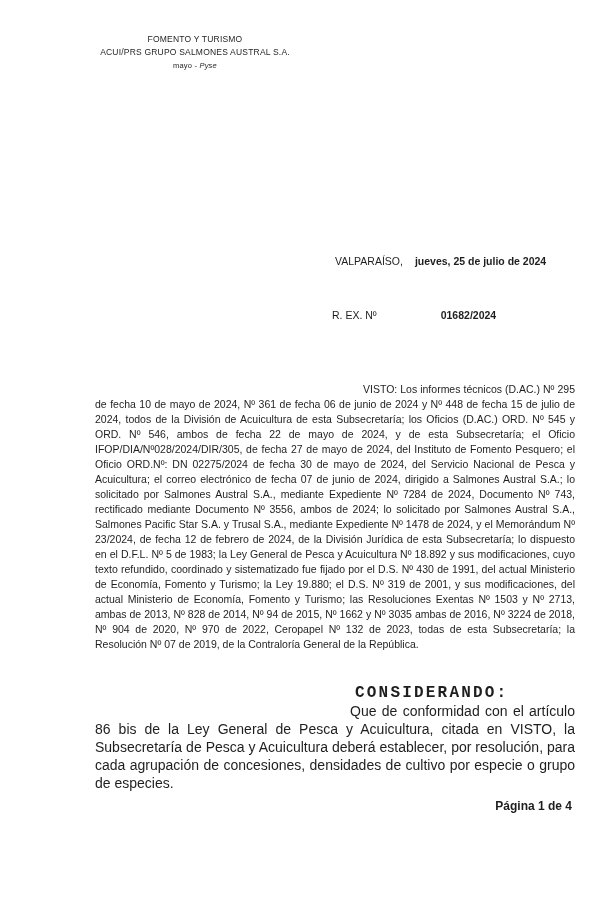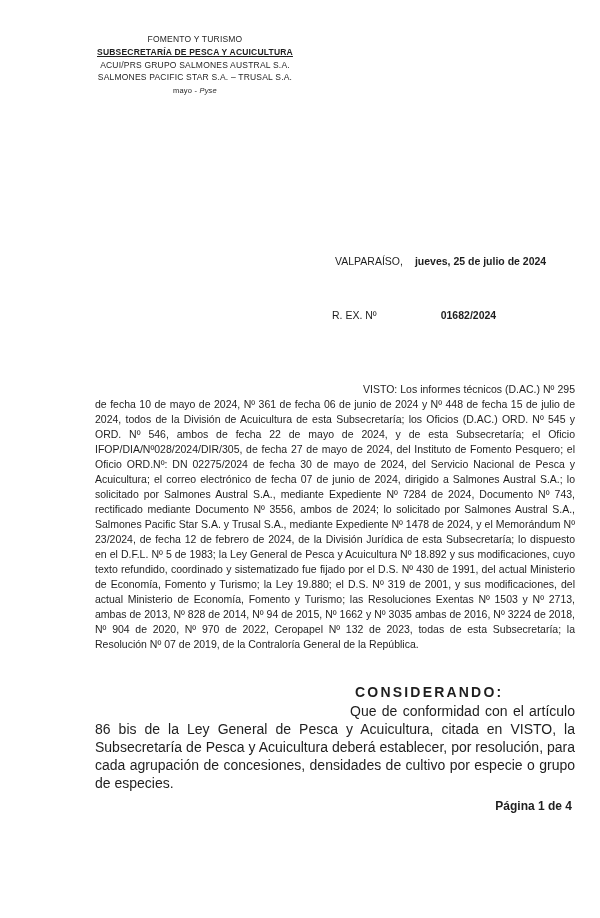--- a/index.html
+++ b/index.html
@@ -78,24 +78,25 @@
     line-height: 15px;
     text-align: justify;
     text-indent: 268px;
   }
 
   
   .considerando-heading {
     position: absolute;
     left: 355px;
     top: 684px;
-    font-size: 14px;
+    font-size: 16px;
     font-weight: bold;
     letter-spacing: 2.2px;
     white-space: nowrap;
+    font-family: Liberation Mono, monospace;
   }
 
   
   .considerando-par {
     position: absolute;
     left: 95px;
     top: 688px;
     width: 480px;
     font-size: 14px;
     line-height: 18px;
@@ -112,23 +113,21 @@
     font-weight: 600;
   }
 </style>
 </head>
 <body>
 
 <div class="page">
 
   <div class="letterhead">
     <div>FOMENTO Y TURISMO</div>
-    <div class="org-bold">SUBSECRETARÍA DE PESCA Y ACUICULTURA</div>
     <div>ACUI/PRS GRUPO SALMONES AUSTRAL S.A.</div>
-    <div>SALMONES PACIFIC STAR S.A. – TRUSAL S.A.</div>
     <div class="initials">
       <span>mayo -</span>
       <span class="it">Pyse</span>
     </div>
   </div>
 
 
   <div class="dateline">
     <span>VALPARAÍSO,</span><span class="date">jueves, 25 de julio de 2024</span>
   </div>

